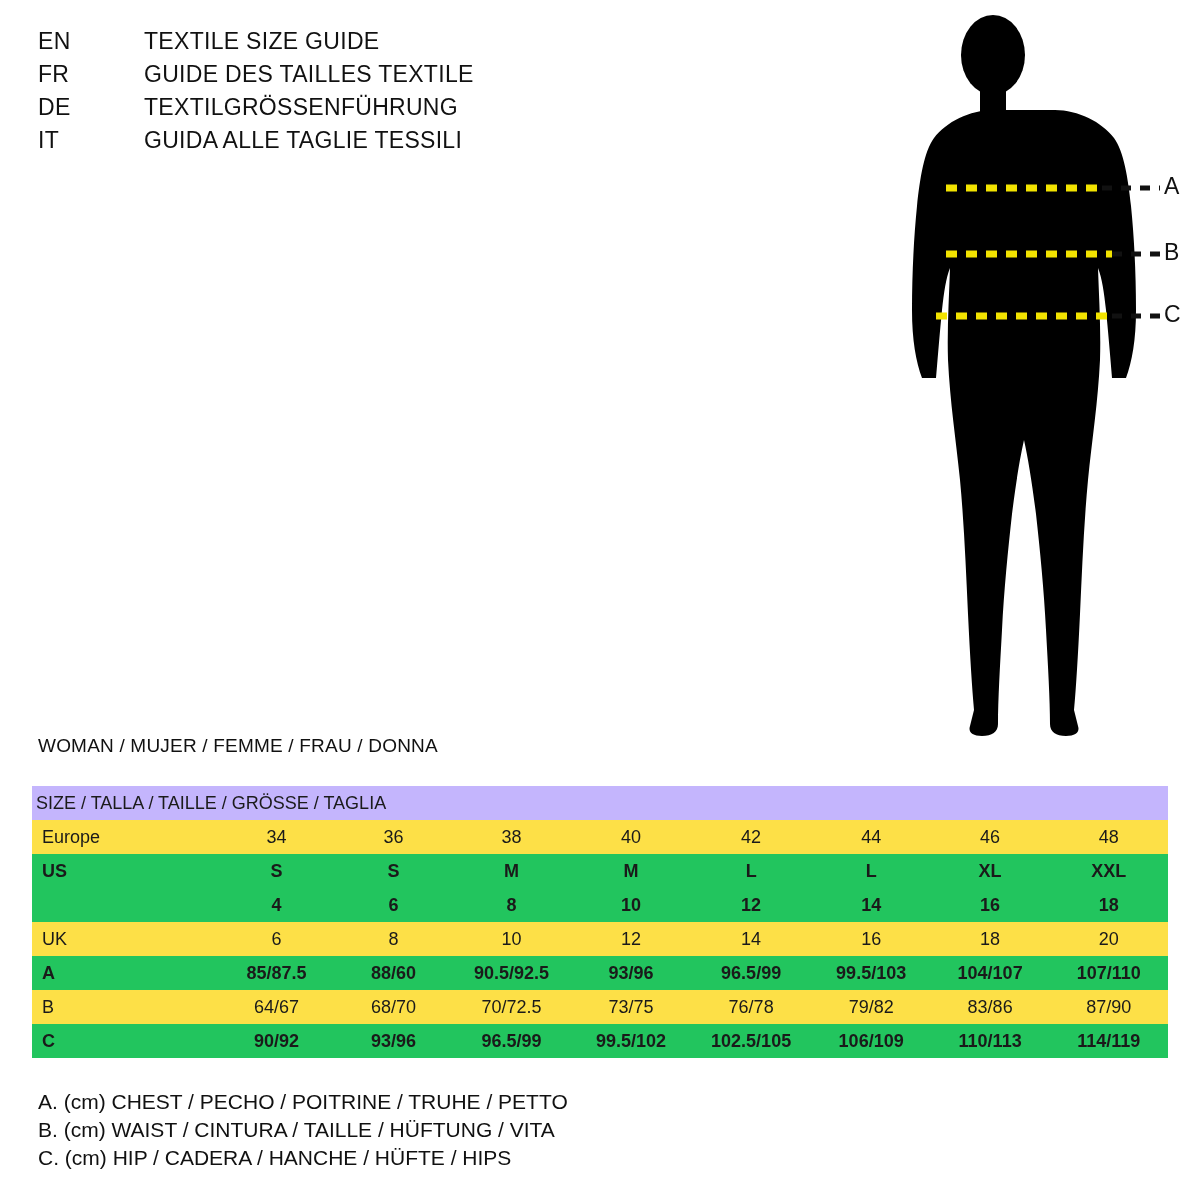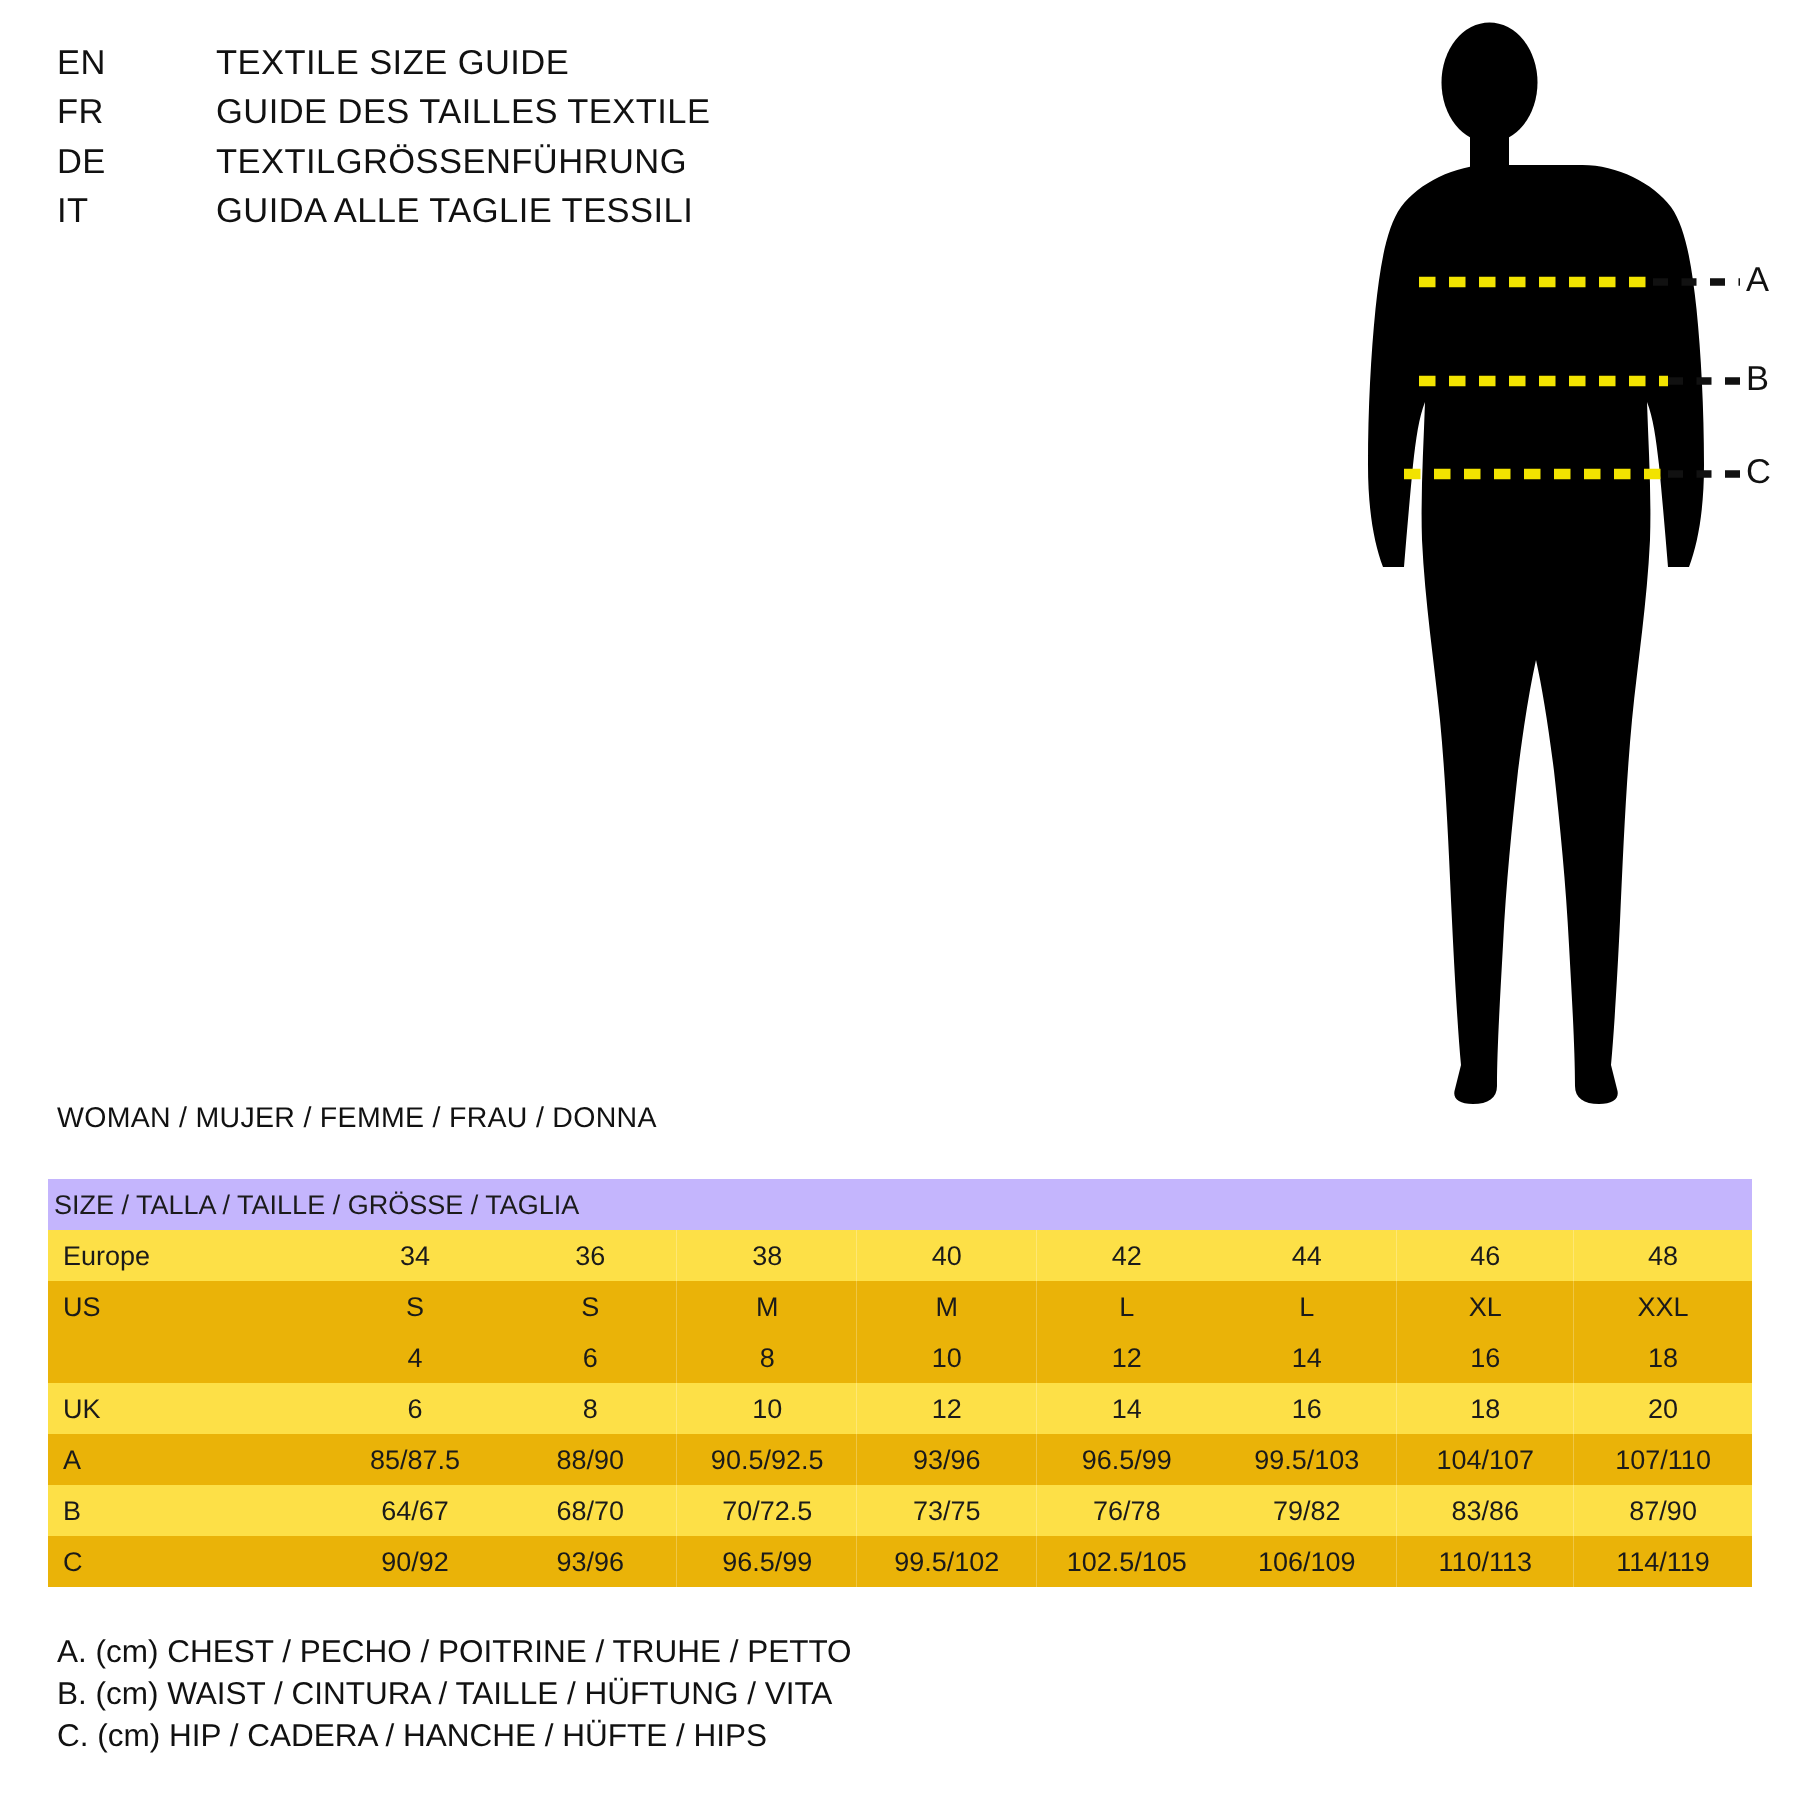--- a/index.html
+++ b/index.html
@@ -90,21 +90,21 @@
     background: #c4b5fd;
     font-size: 18px;
     color: #1b1b1b;
   }
   .row-header td {
     padding-left: 10px;
     padding-top: 7px;
     padding-bottom: 7px;
   }
   .row-light { background: #fde047; }
-  .row-gray  { background: #eab308; }
+  .row-gray  { background: #22c55e; font-weight: bold; }
 
   .col-label {
     width: 190px;
     padding-left: 10px !important;
     text-align: left;
   }
   .cell {
     text-align: center;
     width: 118px;
     margin-top: 20px;
@@ -254,21 +254,21 @@
       <td class="cell">12</td>
       <td class="cell">14</td>
       <td class="cell">16</td>
       <td class="cell">18</td>
       <td class="cell">20</td>
     </tr>
 
     <tr class="row-gray">
       <td class="col-label">A</td>
       <td class="cell">85/87.5</td>
-      <td class="cell">88/90</td>
+      <td class="cell">88/60</td>
       <td class="cell">90.5/92.5</td>
       <td class="cell">93/96</td>
       <td class="cell">96.5/99</td>
       <td class="cell">99.5/103</td>
       <td class="cell">104/107</td>
       <td class="cell">107/110</td>
     </tr>
 
     <tr class="row-light">
       <td class="col-label">B</td>

